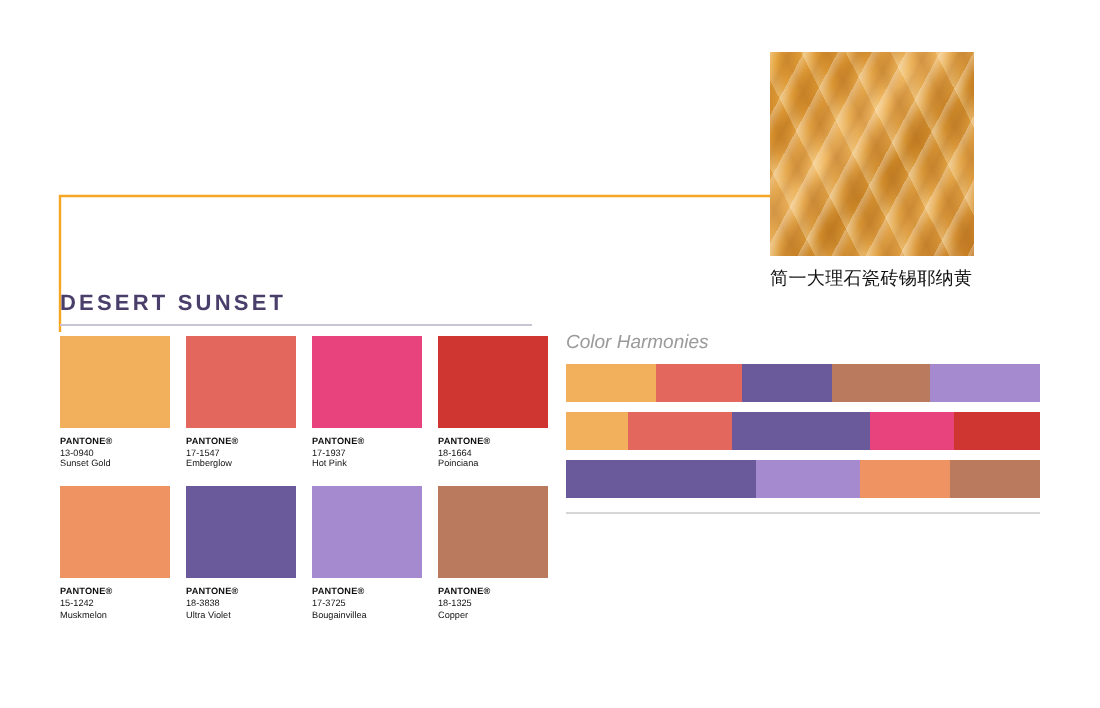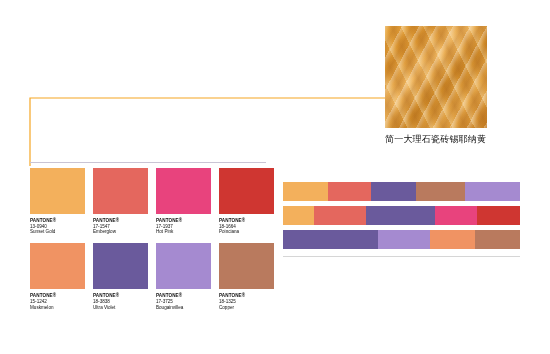--- a/index.html
+++ b/index.html
@@ -71,20 +71,21 @@
 
 <div class="stage">
 
   <svg class="connector" viewBox="0 0 550 354">
     <polyline points="30,166 30,98 386,98" fill="none" stroke="#f5a623" stroke-width="1.2"></polyline>
   </svg>
 
   <div class="marble"></div>
   <div class="marble-caption">简一大理石瓷砖锡耶纳黄</div>
 
+  <div class="title">DESERT SUNSET</div>
   <div class="title-rule"></div>
 
   <div class="swatches">
     <div class="srow">
       <div class="cell">
         <div class="chip" style="background:#f3b05c"></div>
         <div class="cell-label">
           <div class="pt">PANTONE®</div>
           <div class="code">13-0940</div>
           <div class="nm">Sunset Gold</div>
@@ -145,20 +146,21 @@
         <div class="chip" style="background:#b97a5e"></div>
         <div class="cell-label">
           <div class="pt">PANTONE®</div>
           <div class="code">18-1325</div>
           <div class="nm">Copper</div>
         </div>
       </div>
     </div>
   </div>
 
+  <div class="harm-title">Color Harmonies</div>
 
   <div class="harmonies">
     <div class="hrow">
       <div class="hseg" style="background:#f3b05c;width:19%"></div>
       <div class="hseg" style="background:#e4675e;width:18%"></div>
       <div class="hseg" style="background:#6a5a9c;width:19%"></div>
       <div class="hseg" style="background:#b97a5e;width:21%"></div>
       <div class="hseg" style="background:#a58ad0;width:23%"></div>
     </div>
     <div class="hrow">

